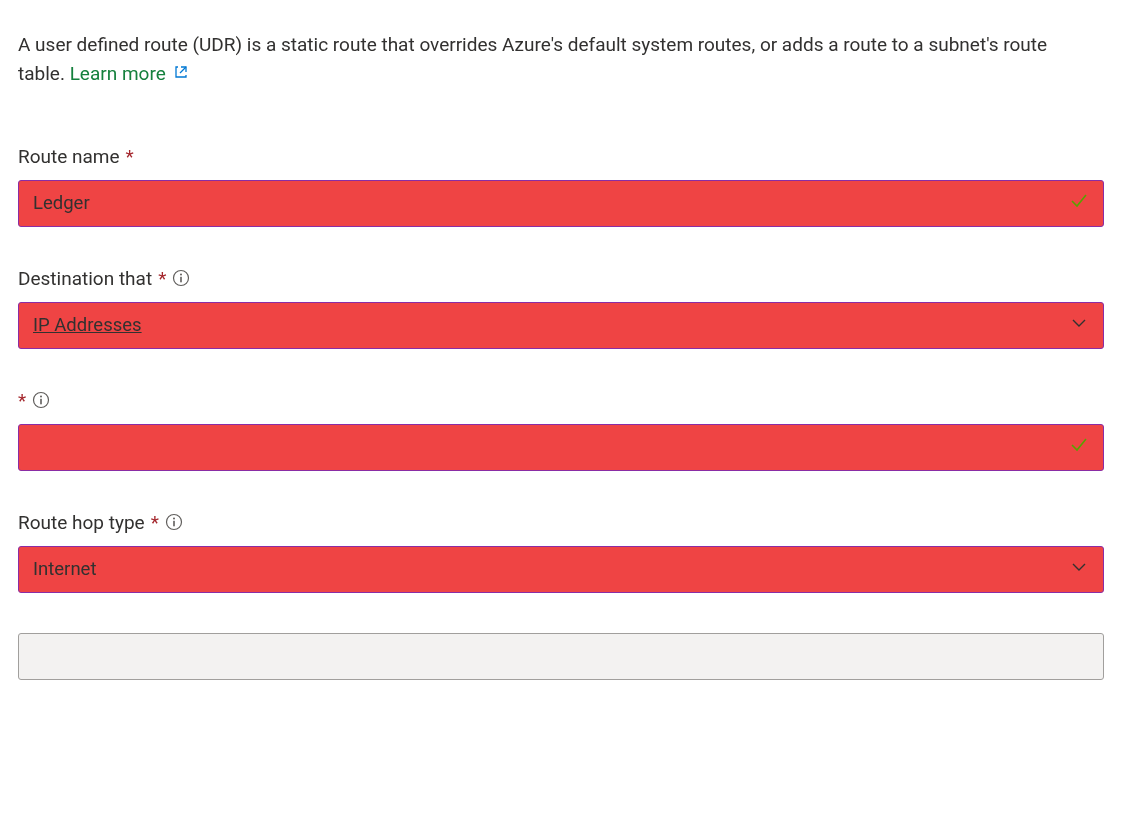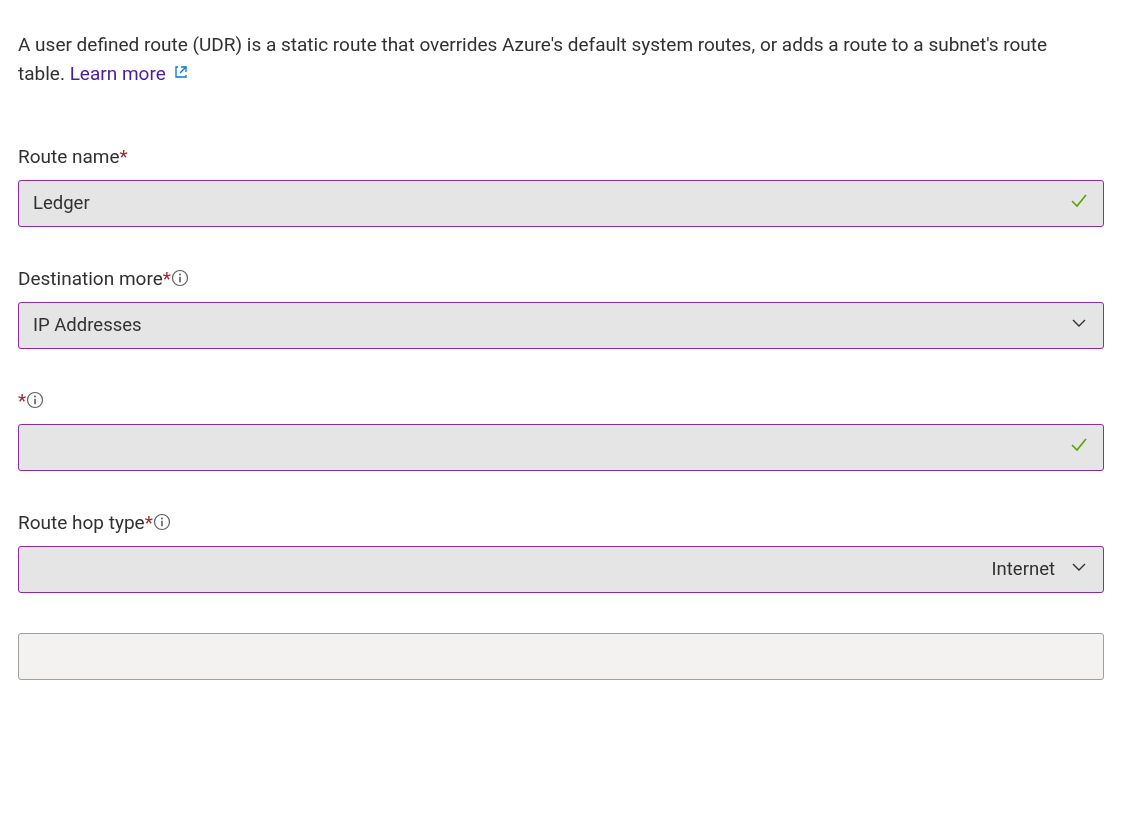--- a/index.html
+++ b/index.html
@@ -16,38 +16,39 @@
       width: 1122px;
     }
     .description {
       font-size: 19px;
       line-height: 1.55;
       color: #323130;
       margin-bottom: 56px;
       max-width: 1060px;
     }
     .learn-more {
-      color: #4c1d95;
+      color: #15803d;
       text-decoration: none;
       cursor: pointer;
     }
     .learn-more-icon {
       display: inline-block;
       margin-left: 3px;
       vertical-align: baseline;
     }
     .form-group {
       margin-bottom: 40px;
     }
     .form-label {
       display: flex;
       align-items: center;
       font-size: 19px;
       color: #323130;
       margin-bottom: 12px;
+      gap: 6px;
     }
     .required-star {
       color: #a4262c;
       font-size: 19px;
     }
     .info-icon {
       display: inline-flex;
       align-items: center;
       justify-content: center;
       cursor: pointer;
@@ -60,21 +61,21 @@
     .text-input,
     .select-input {
       width: 100%;
       height: 47px;
       border: 1px solid #8a2da5;
       border-radius: 3px;
       padding: 0 48px 0 14px;
       font-size: 18.5px;
       font-family: inherit;
       color: #323130;
-      background: #e5e5e5;
+      background: #ef4444;
       outline: none;
     }
     .select-input {
       appearance: none;
       -webkit-appearance: none;
       -moz-appearance: none;
       cursor: pointer;
     }
     .text-input.disabled {
       background: #f3f2f1;
@@ -124,32 +125,32 @@
     <span class="validation-icon">
       <svg width="22" height="22" viewBox="0 0 22 22">
         <path d="M4 11 L9 16 L18 5" stroke="#57a300" stroke-width="1.6" fill="none"></path>
       </svg>
     </span>
   </div>
 </div>
 
 <div class="form-group">
   <div class="form-label">
-    <span>Destination more</span>
+    <span>Destination that</span>
     <span class="required-star">*</span>
     <span class="info-icon">
       <svg width="18" height="18" viewBox="0 0 18 18">
         <circle cx="9" cy="9" r="7.5" stroke="#605e5c" stroke-width="1.2" fill="none"></circle>
         <circle cx="9" cy="5.5" r="1" fill="#605e5c"></circle>
         <rect x="8.2" y="7.8" width="1.6" height="5.5" fill="#605e5c"></rect>
       </svg>
     </span>
   </div>
   <div class="input-wrapper">
-    <div class="select-input" style="display:flex;align-items:center;">
+    <div class="select-input" style="display:flex;align-items:center;text-decoration:underline;">
       <span>IP Addresses</span>
     </div>
     <span class="chevron-icon">
       <svg width="18" height="18" viewBox="0 0 18 18">
         <path d="M3 6 L9 12 L15 6" stroke="#323130" stroke-width="1.4" fill="none"></path>
       </svg>
     </span>
   </div>
 </div>
 
@@ -180,21 +181,21 @@
     <span class="required-star">*</span>
     <span class="info-icon">
       <svg width="18" height="18" viewBox="0 0 18 18">
         <circle cx="9" cy="9" r="7.5" stroke="#605e5c" stroke-width="1.2" fill="none"></circle>
         <circle cx="9" cy="5.5" r="1" fill="#605e5c"></circle>
         <rect x="8.2" y="7.8" width="1.6" height="5.5" fill="#605e5c"></rect>
       </svg>
     </span>
   </div>
   <div class="input-wrapper">
-    <div class="select-input" style="display:flex;align-items:center;justify-content:flex-end;">
+    <div class="select-input" style="display:flex;align-items:center;">
       <span>Internet</span>
     </div>
     <span class="chevron-icon">
       <svg width="18" height="18" viewBox="0 0 18 18">
         <path d="M3 6 L9 12 L15 6" stroke="#323130" stroke-width="1.4" fill="none"></path>
       </svg>
     </span>
   </div>
 </div>
 

